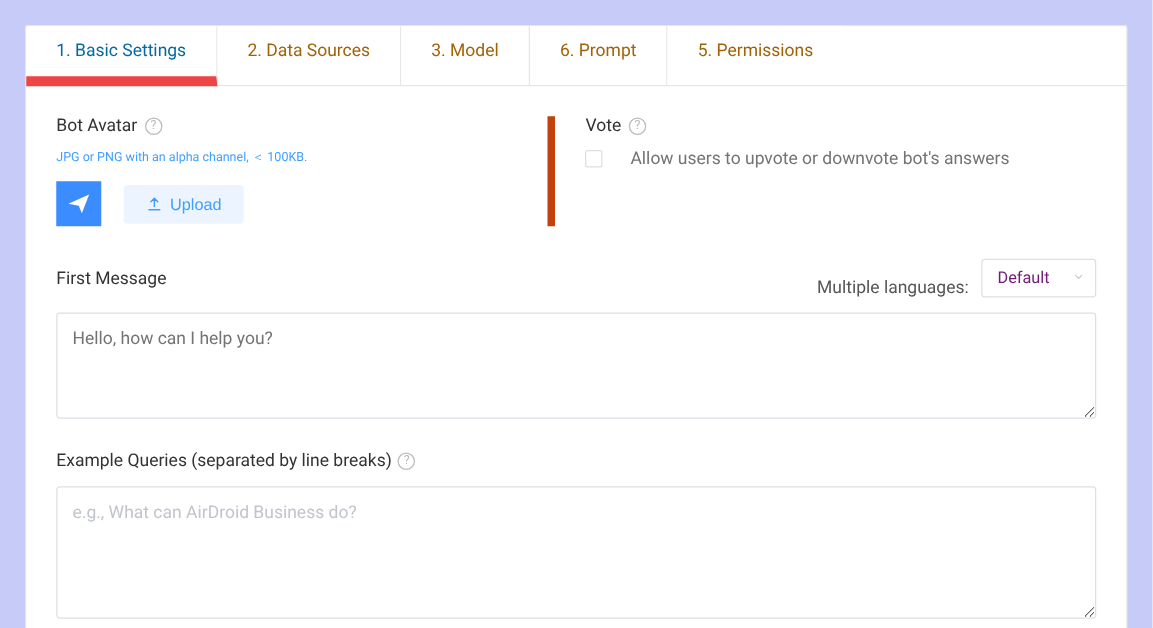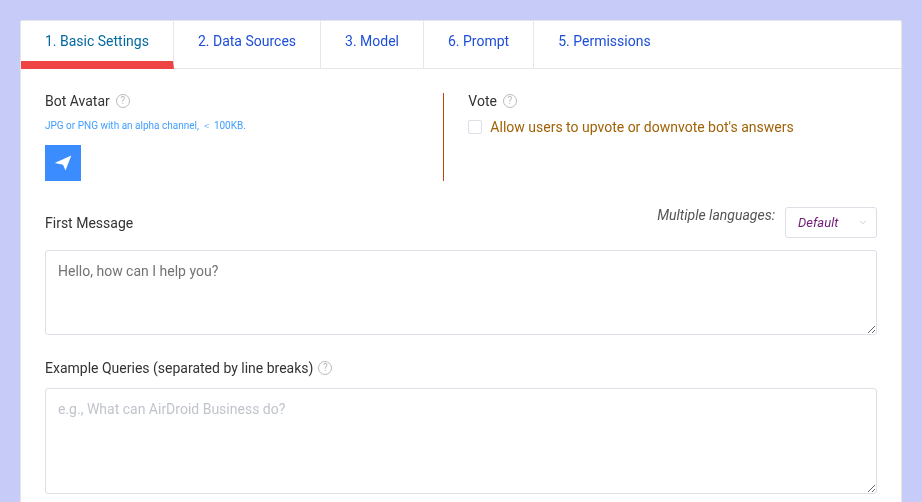--- a/index.html
+++ b/index.html
@@ -18,42 +18,42 @@
       margin: 0 auto;
     }
     .tabs {
       display: flex;
       border-bottom: 1px solid #e6e6e6;
     }
     .tab {
       padding: 12px 24px;
       border-right: 1px solid #e6e6e6;
       cursor: pointer;
-      color: #1d4ed8;
+      color: #a16207;
       font-size: 14px;
       background: #fff;
     }
     .tab:last-child {
       border-right: none;
     }
     .tab.active {
       color: #0369a1;
       border-bottom: 8px solid #ef4444;
       margin-bottom: -1px;
     }
     .content {
       padding: 24px;
     }
     .top-row {
       display: flex;
       padding-bottom: 18px;
     }
     .avatar-section {
       flex: 0 0 48%;
-      border-right: 1px solid #c2410c;
+      border-right: 6px solid #c2410c;
       padding-right: 20px;
     }
     .vote-section {
       flex: 1;
       padding-left: 24px;
     }
     .section-label {
       color: #333;
       font-size: 14px;
       margin-bottom: 10px;
@@ -101,46 +101,45 @@
       border-radius: 3px;
       cursor: pointer;
       font-size: 13px;
       display: inline-flex;
       align-items: center;
       gap: 6px;
     }
     .checkbox-row {
       display: flex;
       align-items: center;
-      gap: 8px;
-      color: #a16207;
+      gap: 22px;
+      color: #737373;
       font-size: 14px;
     }
     .checkbox {
       width: 14px;
       height: 14px;
       border: 1px solid #dcdfe6;
       border-radius: 2px;
       cursor: pointer;
       background: #fff;
     }
     .msg-header {
       display: flex;
       justify-content: space-between;
       align-items: center;
       margin-bottom: 12px;
       margin-top: 8px;
     }
     .lang-row {
       display: flex;
-      align-items: flex-start;
+      align-items: flex-end;
       gap: 10px;
       color: #555;
       font-size: 14px;
-      font-style: italic;
     }
     .select {
       border: 1px solid #dcdfe6;
       border-radius: 3px;
       padding: 7px 28px 7px 12px;
       color: #701a75;
       font-size: 13px;
       position: relative;
       cursor: pointer;
       min-width: 92px;
@@ -201,20 +200,26 @@
           <span>Bot Avatar</span>
           <span class="help-icon">?</span>
         </div>
         <div class="hint-text">JPG or PNG with an alpha channel, ＜ 100KB.</div>
         <div class="avatar-row">
           <div class="avatar-preview">
             <svg width="20" height="20" viewBox="0 0 24 24" fill="none">
               <path d="M2 12 L22 3 L15 21 L12 14 L2 12 Z" fill="#fff"></path>
             </svg>
           </div>
+          <button class="upload-btn">
+            <svg width="13" height="13" viewBox="0 0 24 24" fill="none">
+              <path d="M12 3 L12 15 M12 3 L7 8 M12 3 L17 8 M4 20 L20 20" stroke="#409eff" stroke-width="2.2" stroke-linecap="round" stroke-linejoin="round"></path>
+            </svg>
+            <span>Upload</span>
+          </button>
         </div>
       </div>
 
       <div class="vote-section">
         <div class="section-label">
           <span>Vote</span>
           <span class="help-icon">?</span>
         </div>
         <div class="checkbox-row">
           <div class="checkbox"></div>

